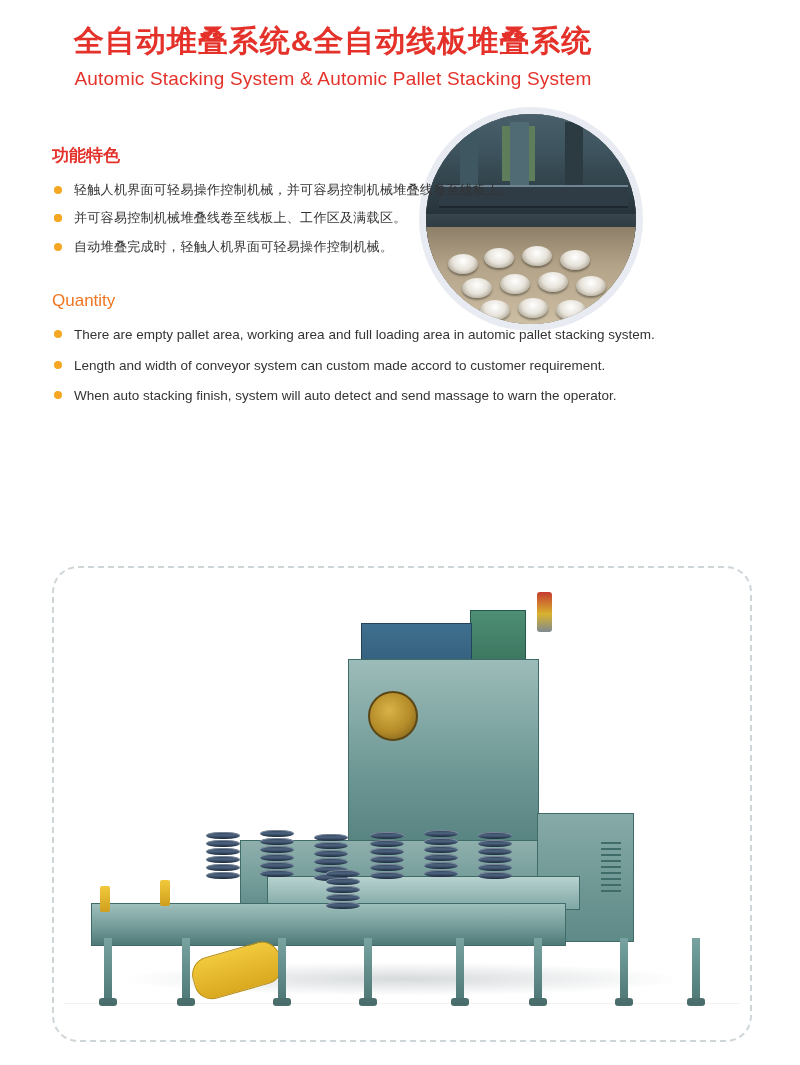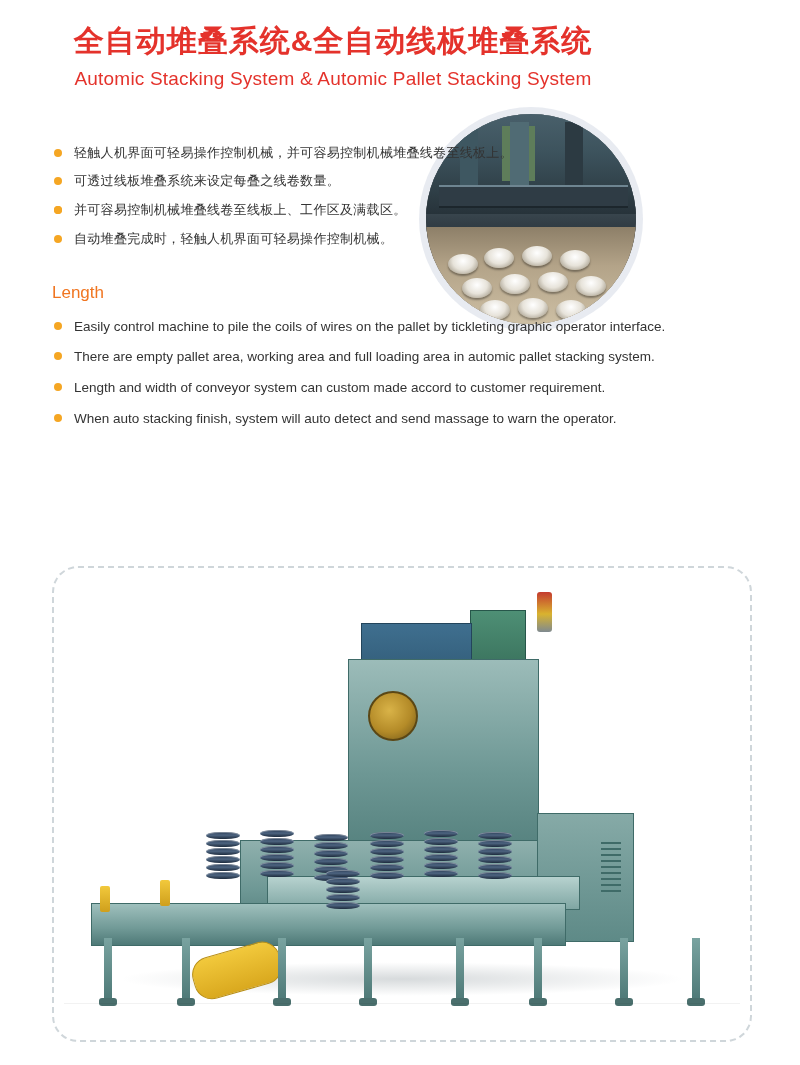--- a/index.html
+++ b/index.html
@@ -367,33 +367,32 @@
         <div class="coil" style="left:74px;  top:160px;"></div>
         <div class="coil" style="left:112px; top:158px;"></div>
         <div class="coil" style="left:150px; top:162px;"></div>
         <div class="coil" style="left:54px;  top:186px;"></div>
         <div class="coil" style="left:92px;  top:184px;"></div>
         <div class="coil" style="left:130px; top:186px;"></div>
       </div>
     </div>
 
     <div class="cn-block">
+      <div class="section-heading-cn">功能特色</div>
       <ul class="bullets cn">
         <li><span class="dot"></span><span>轻触人机界面可轻易操作控制机械，并可容易控制机械堆叠线卷至线板上。</span></li>
-        <li><span class="dot"></span><span>可透过线板堆叠系统来设定每叠之线卷数量。</span></li>
         <li><span class="dot"></span></li>
         <li><span class="dot"></span><span>并可容易控制机械堆叠线卷至线板上、工作区及满载区。</span></li>
         <li><span class="dot"></span><span>自动堆叠完成时，轻触人机界面可轻易操作控制机械。</span></li>
       </ul>
     </div>
 
     <div class="en-block">
-      <div class="section-heading-en">Length</div>
+      <div class="section-heading-en">Quantity</div>
       <ul class="bullets en">
-        <li><span class="dot"></span><span>Easily control machine to pile the coils of wires on the pallet by tickleting graphic operator interface.</span></li>
         <li><span class="dot"></span><span>There are empty pallet area, working area and full loading area in automic pallet stacking system.</span></li>
         <li><span class="dot"></span><span>Length and width of conveyor system can custom made accord to customer requirement.</span></li>
         <li><span class="dot"></span><span>When auto stacking finish, system will auto detect and send massage to warn the operator.</span></li>
       </ul>
     </div>
   </div>
 
   <div class="photo-main">
     <div class="pm-scene">
 

